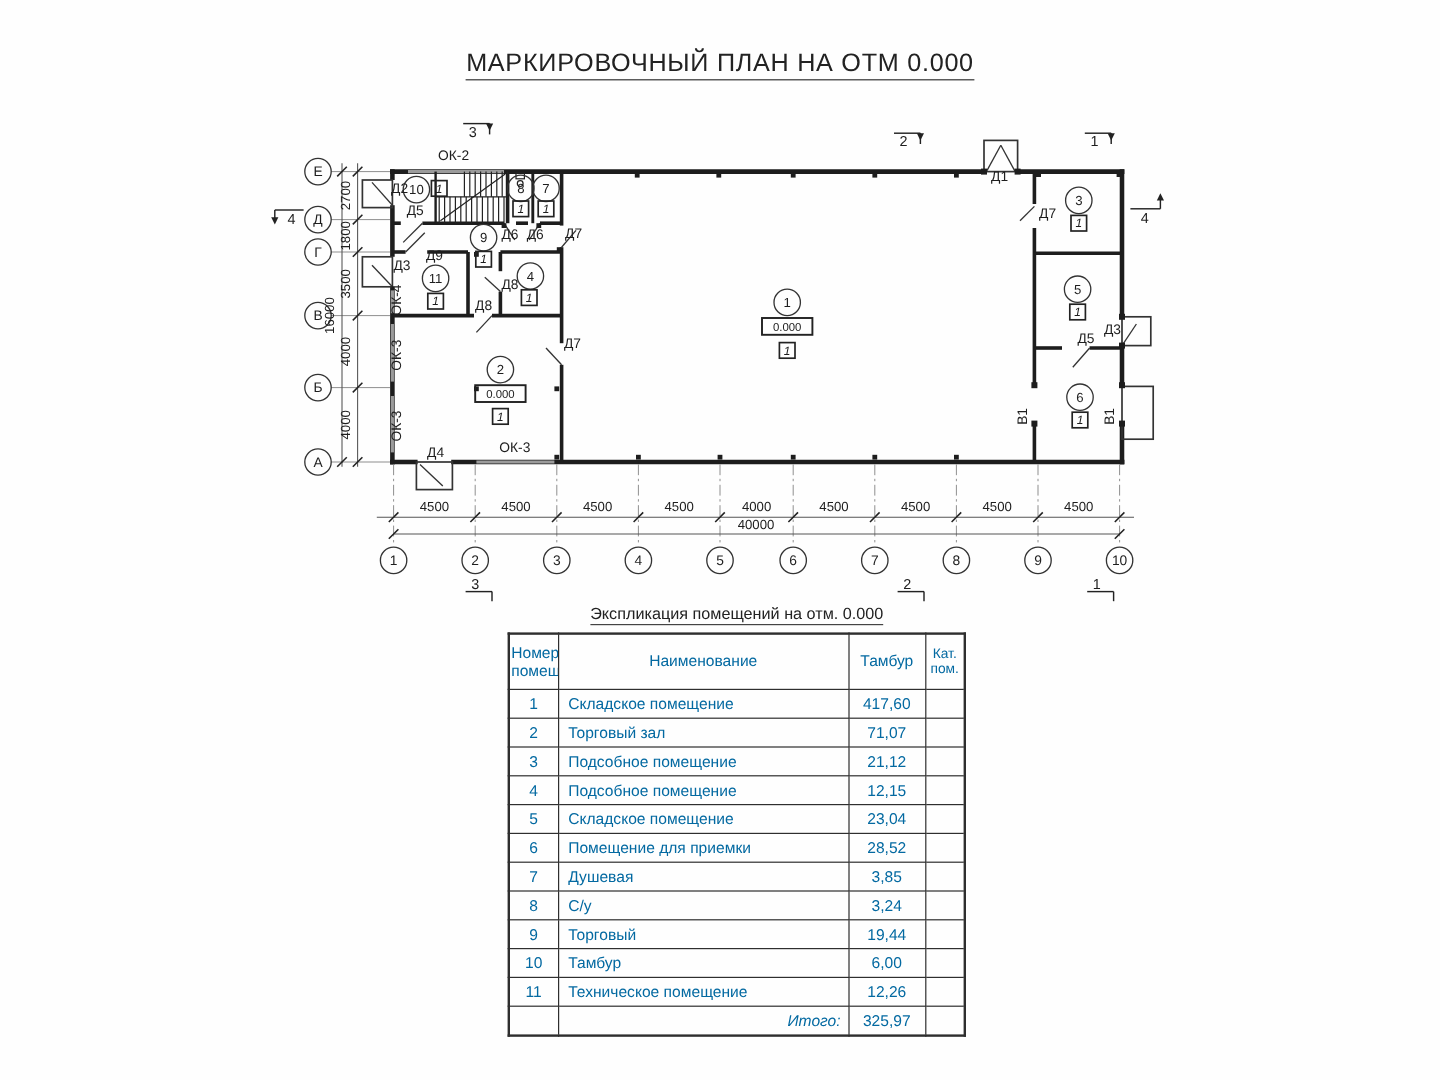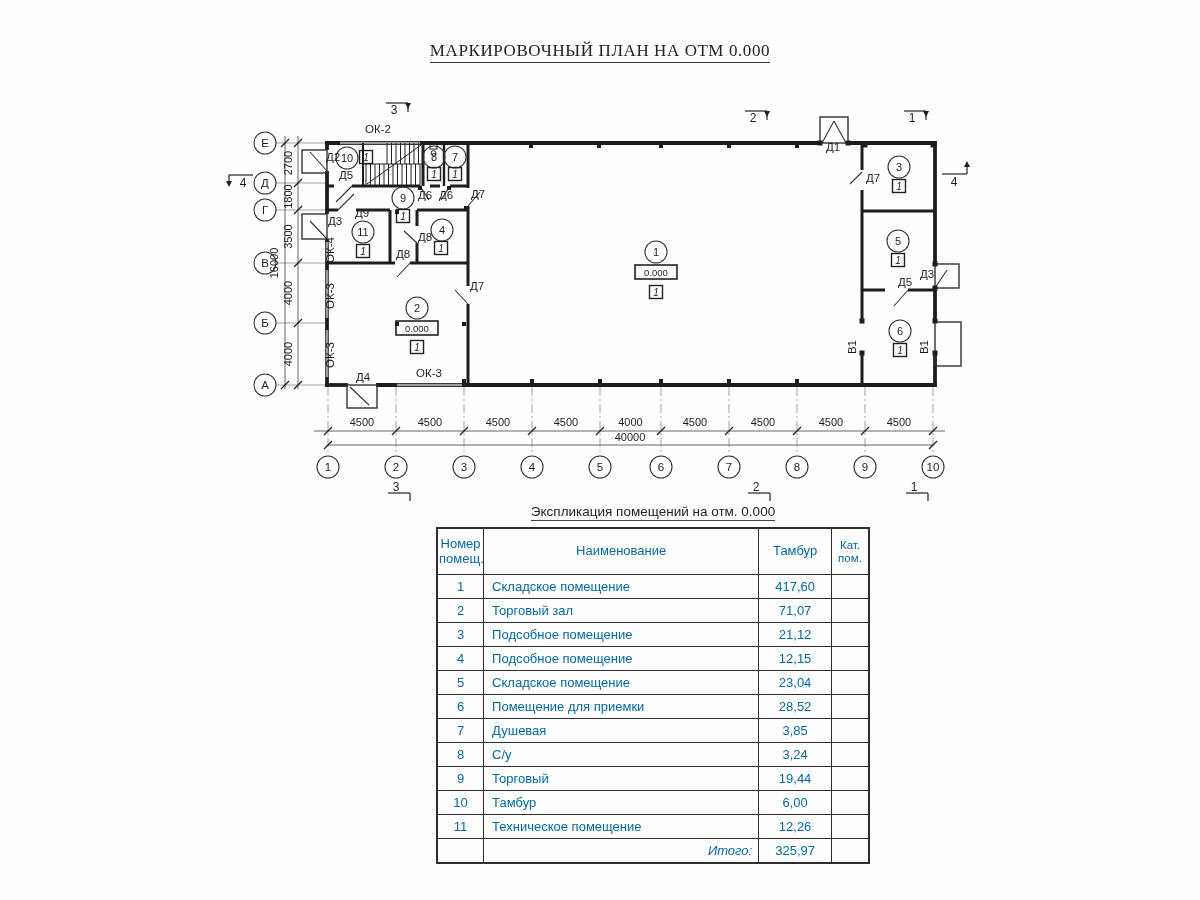--- a/index.html
+++ b/index.html
@@ -1,21 +1,21 @@
 <!DOCTYPE html>
 <html><head>
 <meta charset="utf-8">
 <style>
   html,body{margin:0;padding:0;}
   body{width:1200px;height:900px;background:#ffffff;font-family:"Liberation Sans",sans-serif;position:relative;overflow:hidden;}
   .page{position:absolute;inset:0;background:#fefefe;}
   .main-title{position:absolute;top:41px;left:0;width:1200px;text-align:center;}
-  .main-title span{font-size:17px;letter-spacing:.6px;color:#222;border-bottom:1.4px solid #333;padding-bottom:2px;white-space:nowrap;font-family:Liberation Serif, serif;}
+  .main-title span{font-size:21px;letter-spacing:.6px;color:#222;border-bottom:1.4px solid #333;padding-bottom:2px;white-space:nowrap;}
   #plan-svg{position:absolute;left:0;top:0;font-family:"Liberation Sans",sans-serif;}
-  .sched{position:absolute;left:436px;top:504px;width:434px;}
+  .sched{position:absolute;left:423px;top:504px;width:382px;}
   .sched-title{text-align:center;font-size:13.5px;color:#222;margin:0 0 8px 0;}
   .sched-title span{border-bottom:1.2px solid #444;padding-bottom:1px;white-space:nowrap;}
   table{border-collapse:collapse;width:100%;border:2px solid #2e2e2e;table-layout:fixed;}
   th,td{border:1.4px solid #2e2e2e;color:#0369a1;font-weight:normal;overflow:hidden;white-space:nowrap;}
   th{font-size:13px;height:43px;line-height:1.12;text-align:center;}
   th.small{font-size:11.5px;}
   td{font-size:13px;height:23px;padding:0;}
   td.c{text-align:center;}
   td.l{text-align:left;padding-left:8px;}
   td.r{text-align:right;padding-right:6px;font-style:italic;}

